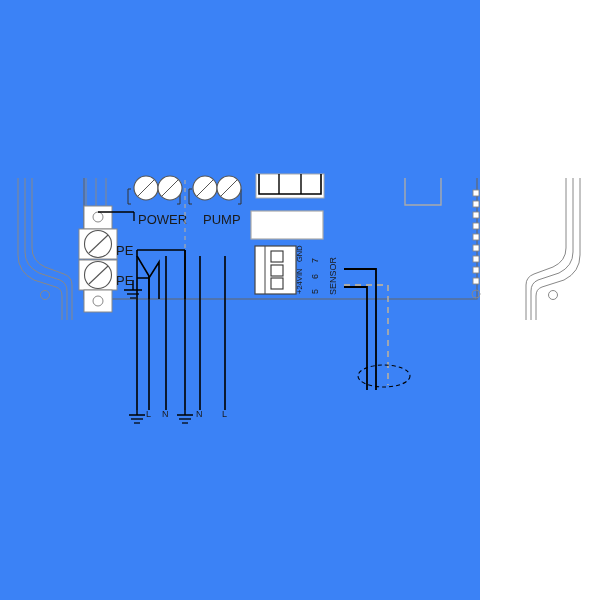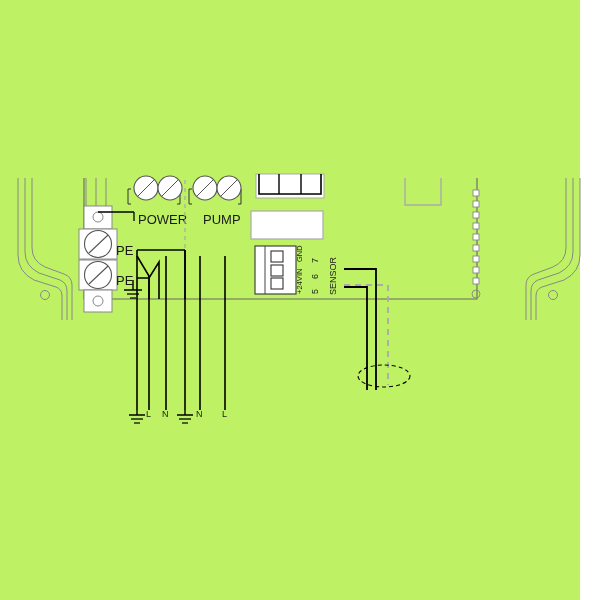--- a/index.html
+++ b/index.html
@@ -9,23 +9,23 @@
     background: #ffffff;
   }
   body {
     width: 600px;
     height: 600px;
     font-family: "Liberation Sans", sans-serif;
     overflow: hidden;
   }
   #diagram-root {
     position: relative;
-    width: 580px;
+    width: 480px;
     height: 600px;
-    background: #bef264;
+    background: #3b82f6;
   }
   svg#wiring-svg {
     display: block;
     width: 600px;
     height: 600px;
   }
   .lbl {
     font-family: "Liberation Sans", sans-serif;
     fill: #1a1a1a;
     font-size: 13px;

